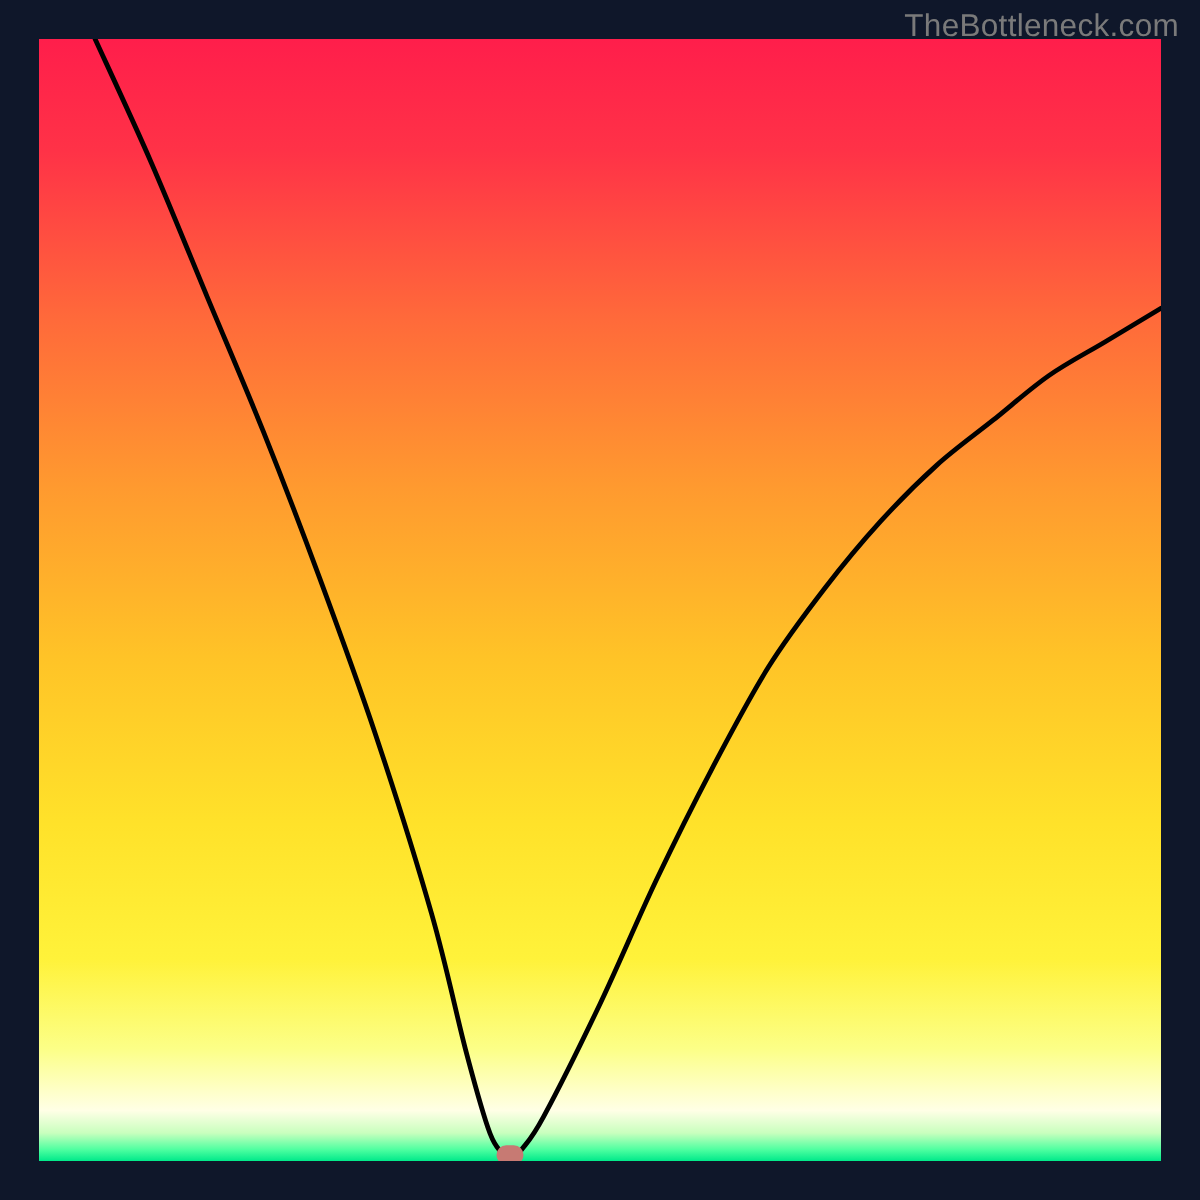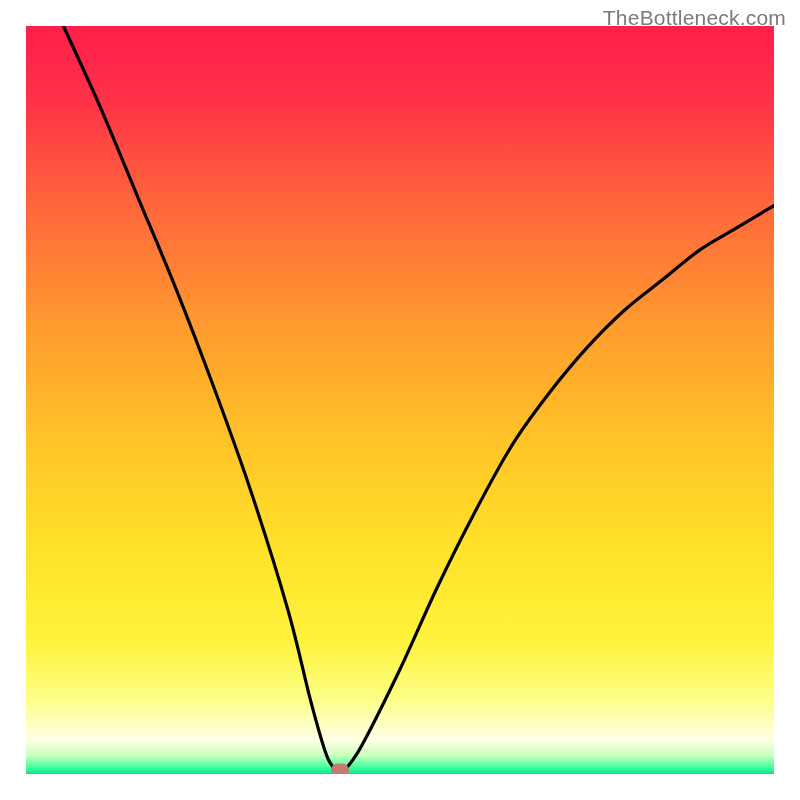--- a/index.html
+++ b/index.html
@@ -8,21 +8,21 @@
     width: 800px;
     height: 800px;
     overflow: hidden;
     background: #000;
     font-family: Arial, Helvetica, sans-serif;
   }
   .frame {
     position: relative;
     width: 800px;
     height: 800px;
-    background: #ffffff;
+    background: #0f172a;
   }
   .watermark {
     position: absolute;
     top: 6px;
     right: 14px;
     color: #7a7a7a;
     font-size: 21px;
     font-weight: 500;
     letter-spacing: 0.2px;
     z-index: 20;

